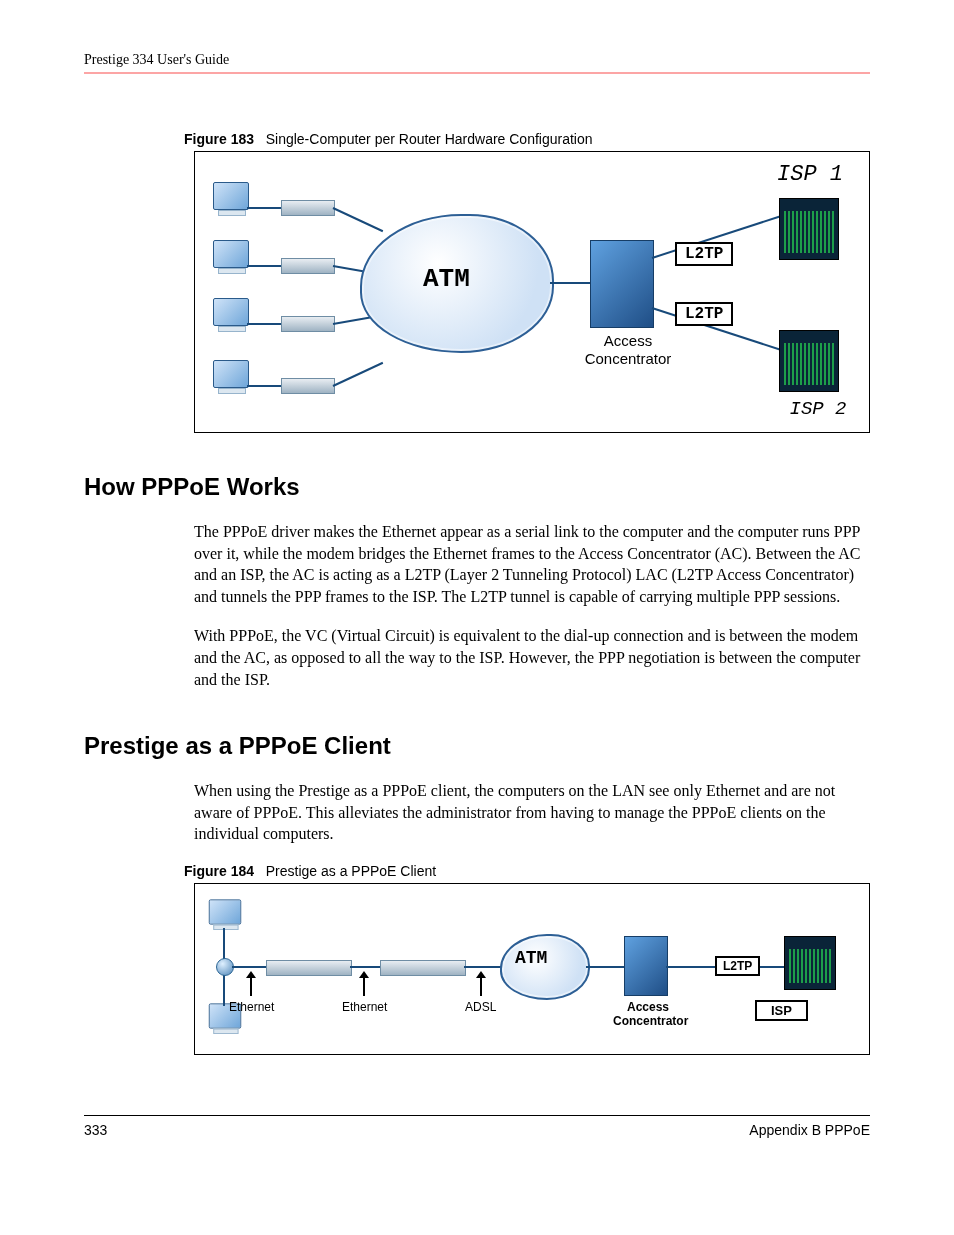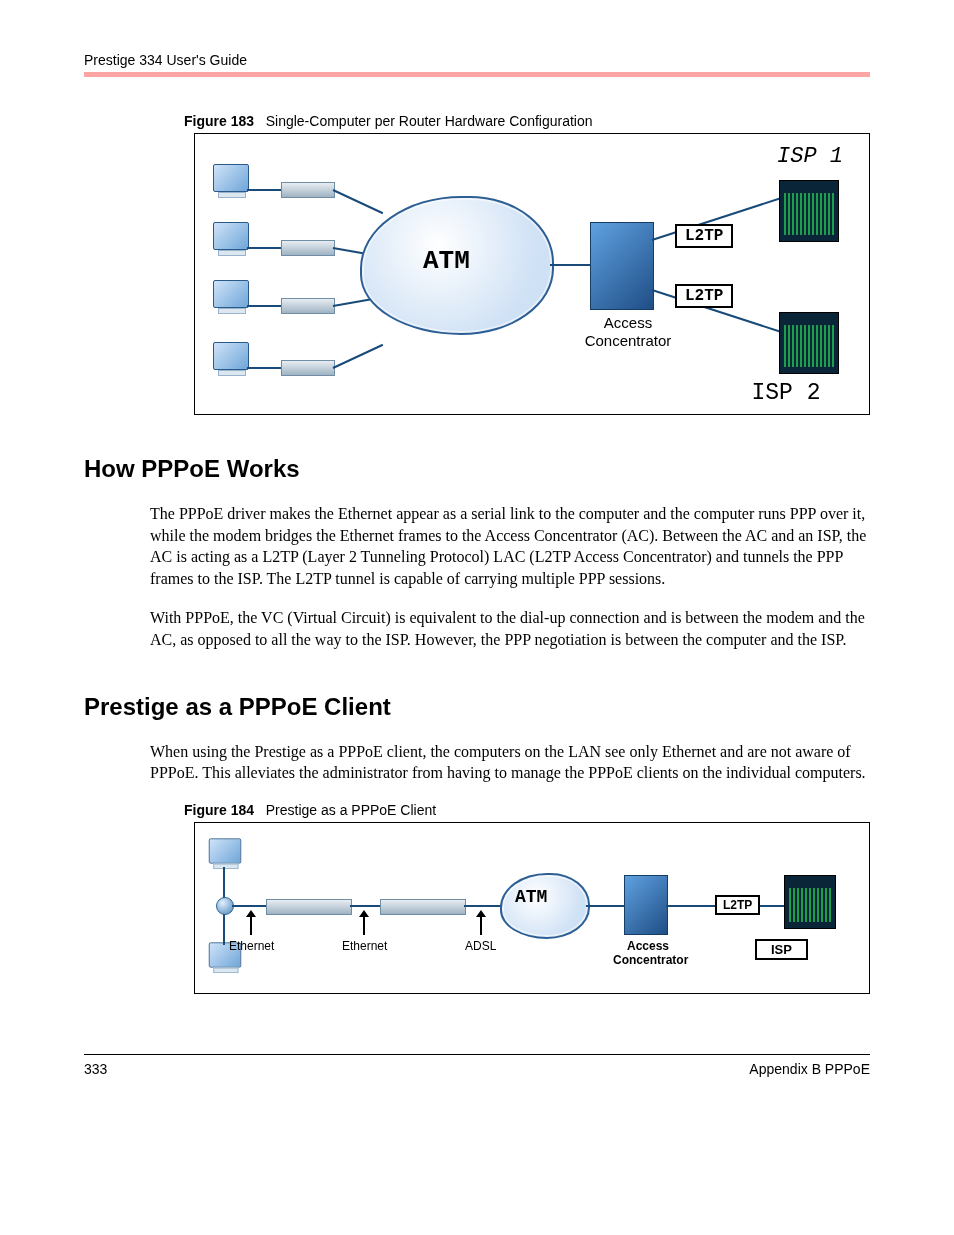--- a/index.html
+++ b/index.html
@@ -10,25 +10,25 @@
     color: #000;
     width: 954px;
   }
   .page {
     padding: 52px 84px 40px 84px;
     box-sizing: border-box;
     width: 954px;
     position: relative;
   }
   .header-line {
-    font-family: Liberation Sans, sans-serif;
+    font-family: Liberation Serif, serif;
     font-size: 14px;
     padding-bottom: 4px;
-    border-bottom: 5px solid #fca5a5;
-    margin-bottom: 36px;
+    border-bottom: 2px solid #fca5a5;
+    margin-bottom: 57px;
   }
   .caption {
     font-family: Arial, Helvetica, sans-serif;
     font-size: 14px;
     margin: 0 0 4px 100px;
   }
   .caption b { font-weight: bold; }
   .figure-box {
     border: 1px solid #000;
     margin: 0 0 40px 110px;
@@ -38,21 +38,21 @@
   .fig184 { height: 170px; position: relative; font-family: Verdana, Arial, sans-serif; }
   h2.section {
     font-family: Arial, Helvetica, sans-serif;
     font-size: 24px;
     font-weight: bold;
     margin: 0 0 20px 0;
   }
   p.body {
     font-size: 16px;
     line-height: 1.35;
-    margin: 0 0 18px 66px;
+    margin: 0 0 18px 110px;
   }
   .footer-bar {
     border-top: 1px solid #000;
     margin-top: 60px;
     padding-top: 6px;
     font-family: Arial, Helvetica, sans-serif;
     font-size: 14px;
     display: flex;
     justify-content: space-between;
   }
@@ -170,21 +170,21 @@
 
     <div class="line" style="top:105px; left:457px; width:140px; transform-origin:left; transform:rotate(-18deg);"></div>
     <div class="line" style="top:155px; left:457px; width:140px; transform-origin:left; transform:rotate(18deg);"></div>
 
     <div class="lbl-box" style="top:90px; left:480px;">L2TP</div>
     <div class="lbl-box" style="top:150px; left:480px;">L2TP</div>
 
     <div class="srv" style="top:46px; left:584px;"></div>
     <div class="srv" style="top:178px; left:584px;"></div>
     <div class="txt" style="top:10px; left:580px; width:70px; font-family:'Courier New',monospace; font-size:22px;font-style:italic;">ISP 1</div>
-    <div class="txt" style="top:246px; left:556px; width:70px; font-family:'Courier New',monospace; font-size:23px;">ISP 2</div>
+    <div class="txt" style="top:246px; left:588px; width:70px; font-family:'Courier New',monospace; font-size:19px;font-style:italic;">ISP 2</div>
   </div>
 
   <h2 class="section">How PPPoE Works</h2>
   <p class="body">The PPPoE driver makes the Ethernet appear as a serial link to the computer and the computer runs PPP over it, while the modem bridges the Ethernet frames to the Access Concentrator (AC).  Between the AC and an ISP, the AC is acting as a L2TP (Layer 2 Tunneling Protocol) LAC (L2TP Access Concentrator) and tunnels the PPP frames to the ISP.  The L2TP tunnel is capable of carrying multiple PPP sessions.</p>
   <p class="body" style="margin-bottom:42px;">With PPPoE, the VC (Virtual Circuit) is equivalent to the dial-up connection and is between the modem and the AC, as opposed to all the way to the ISP.  However, the PPP negotiation is between the computer and the ISP.</p>
 
   <h2 class="section">Prestige as a PPPoE Client</h2>
   <p class="body">When using the Prestige as a PPPoE client, the computers on the LAN see only Ethernet and are not aware of PPPoE.  This alleviates the administrator from having to manage the PPPoE clients on the individual computers.</p>
 
   <div class="caption">

